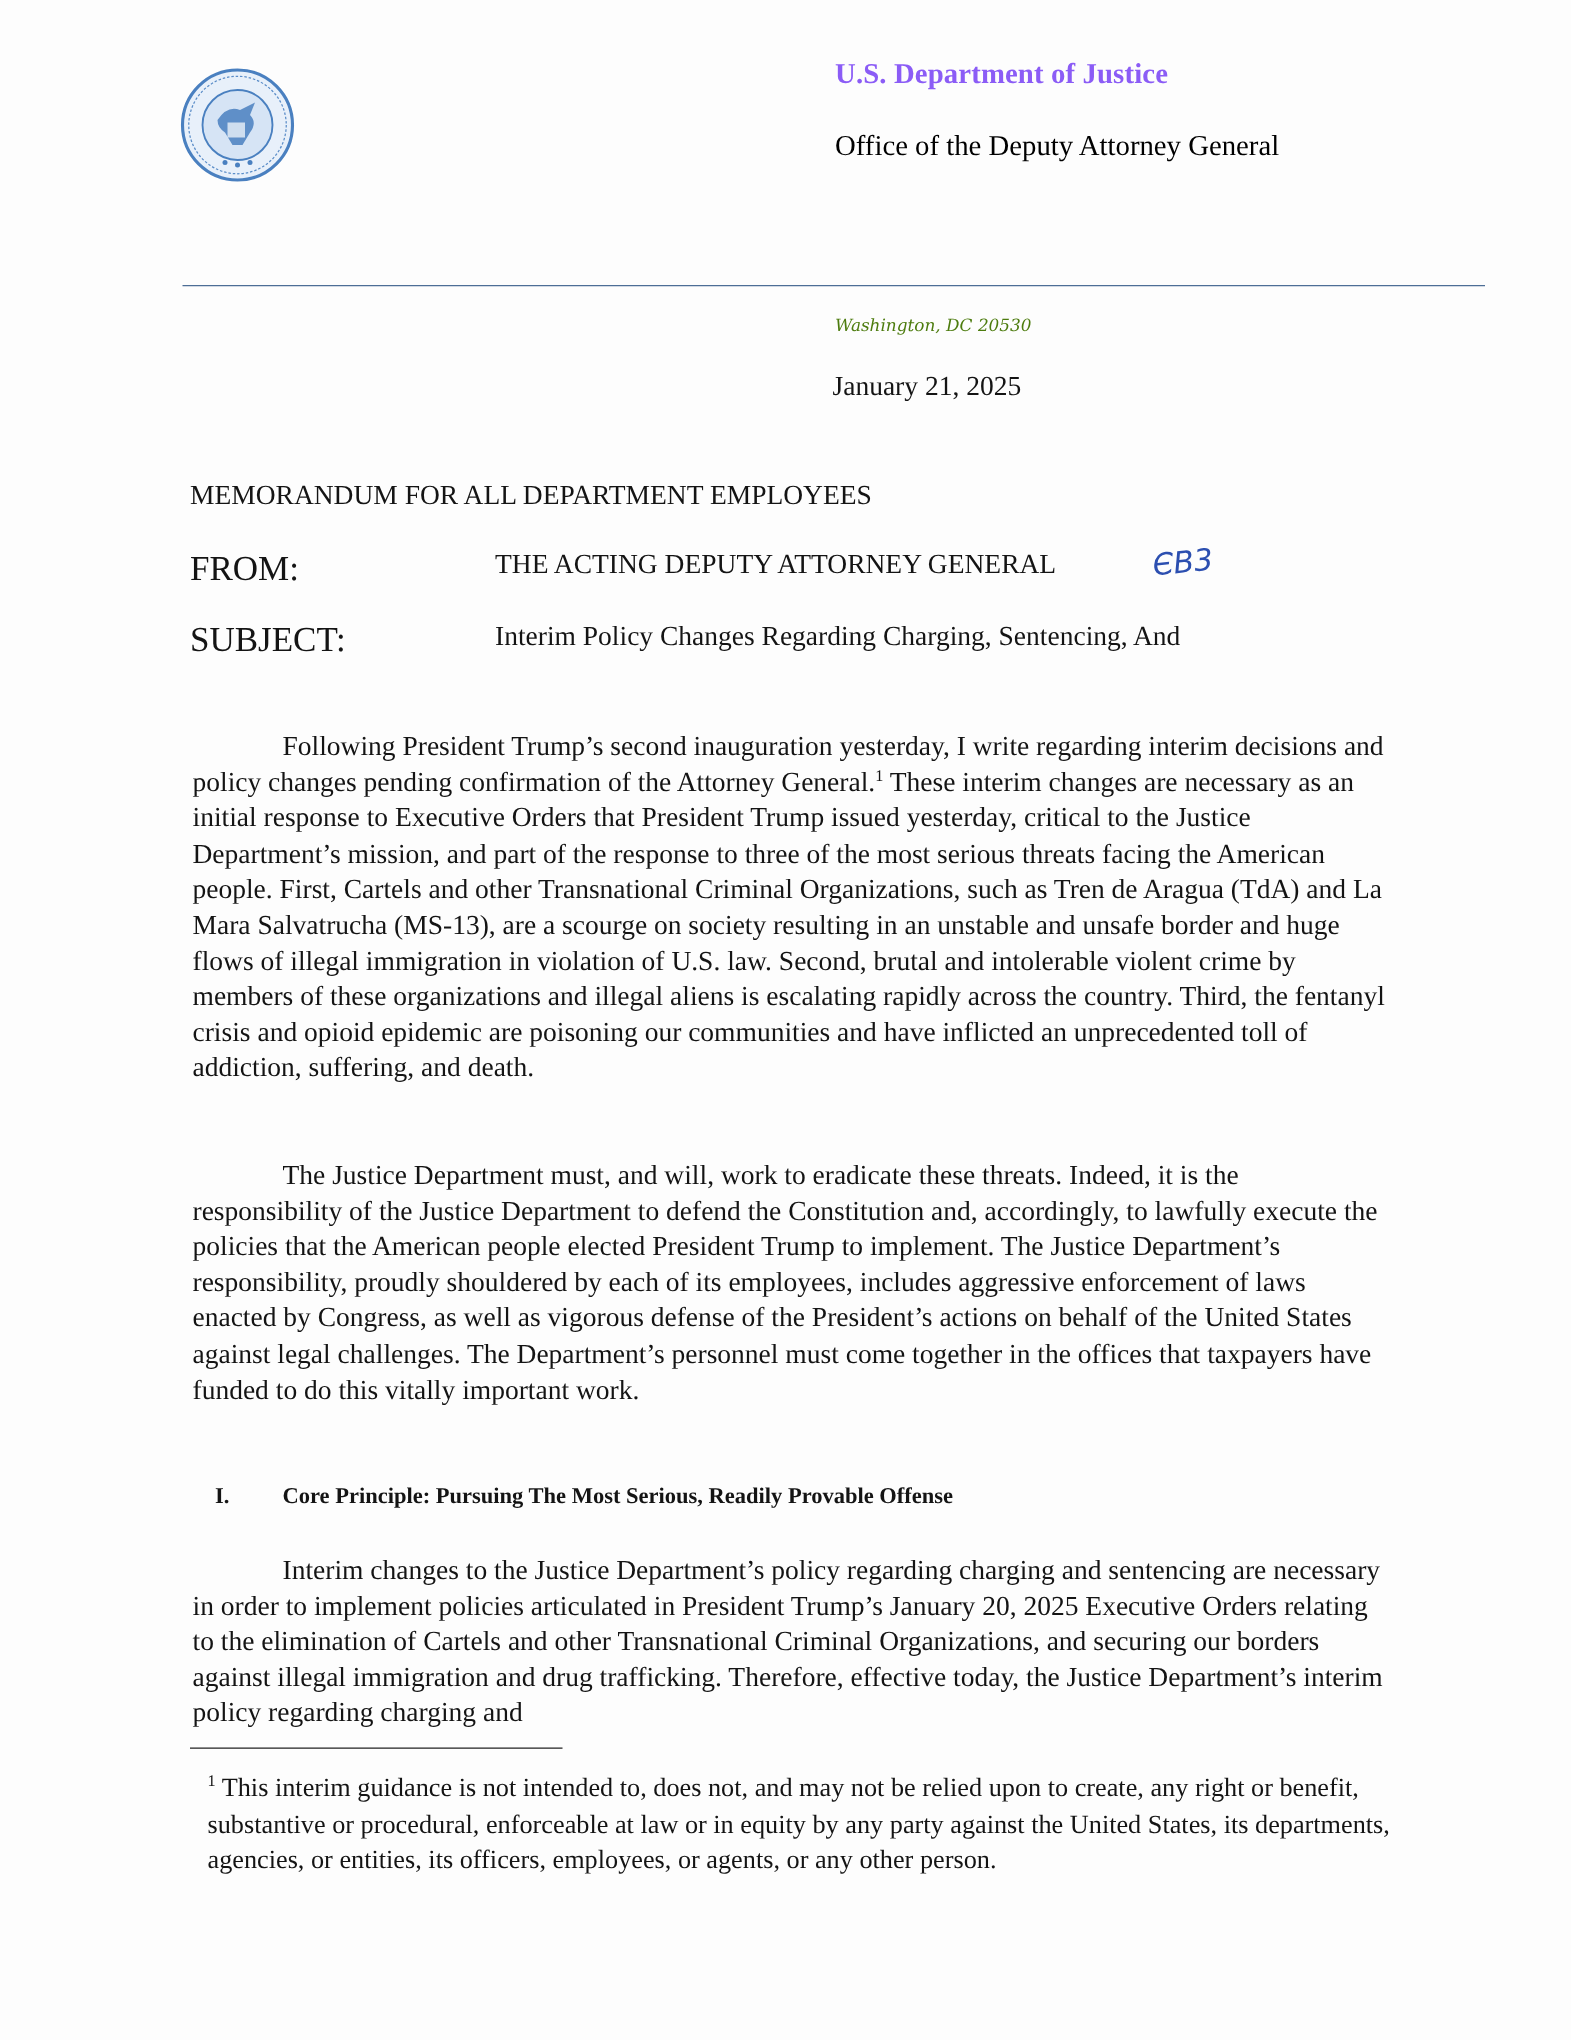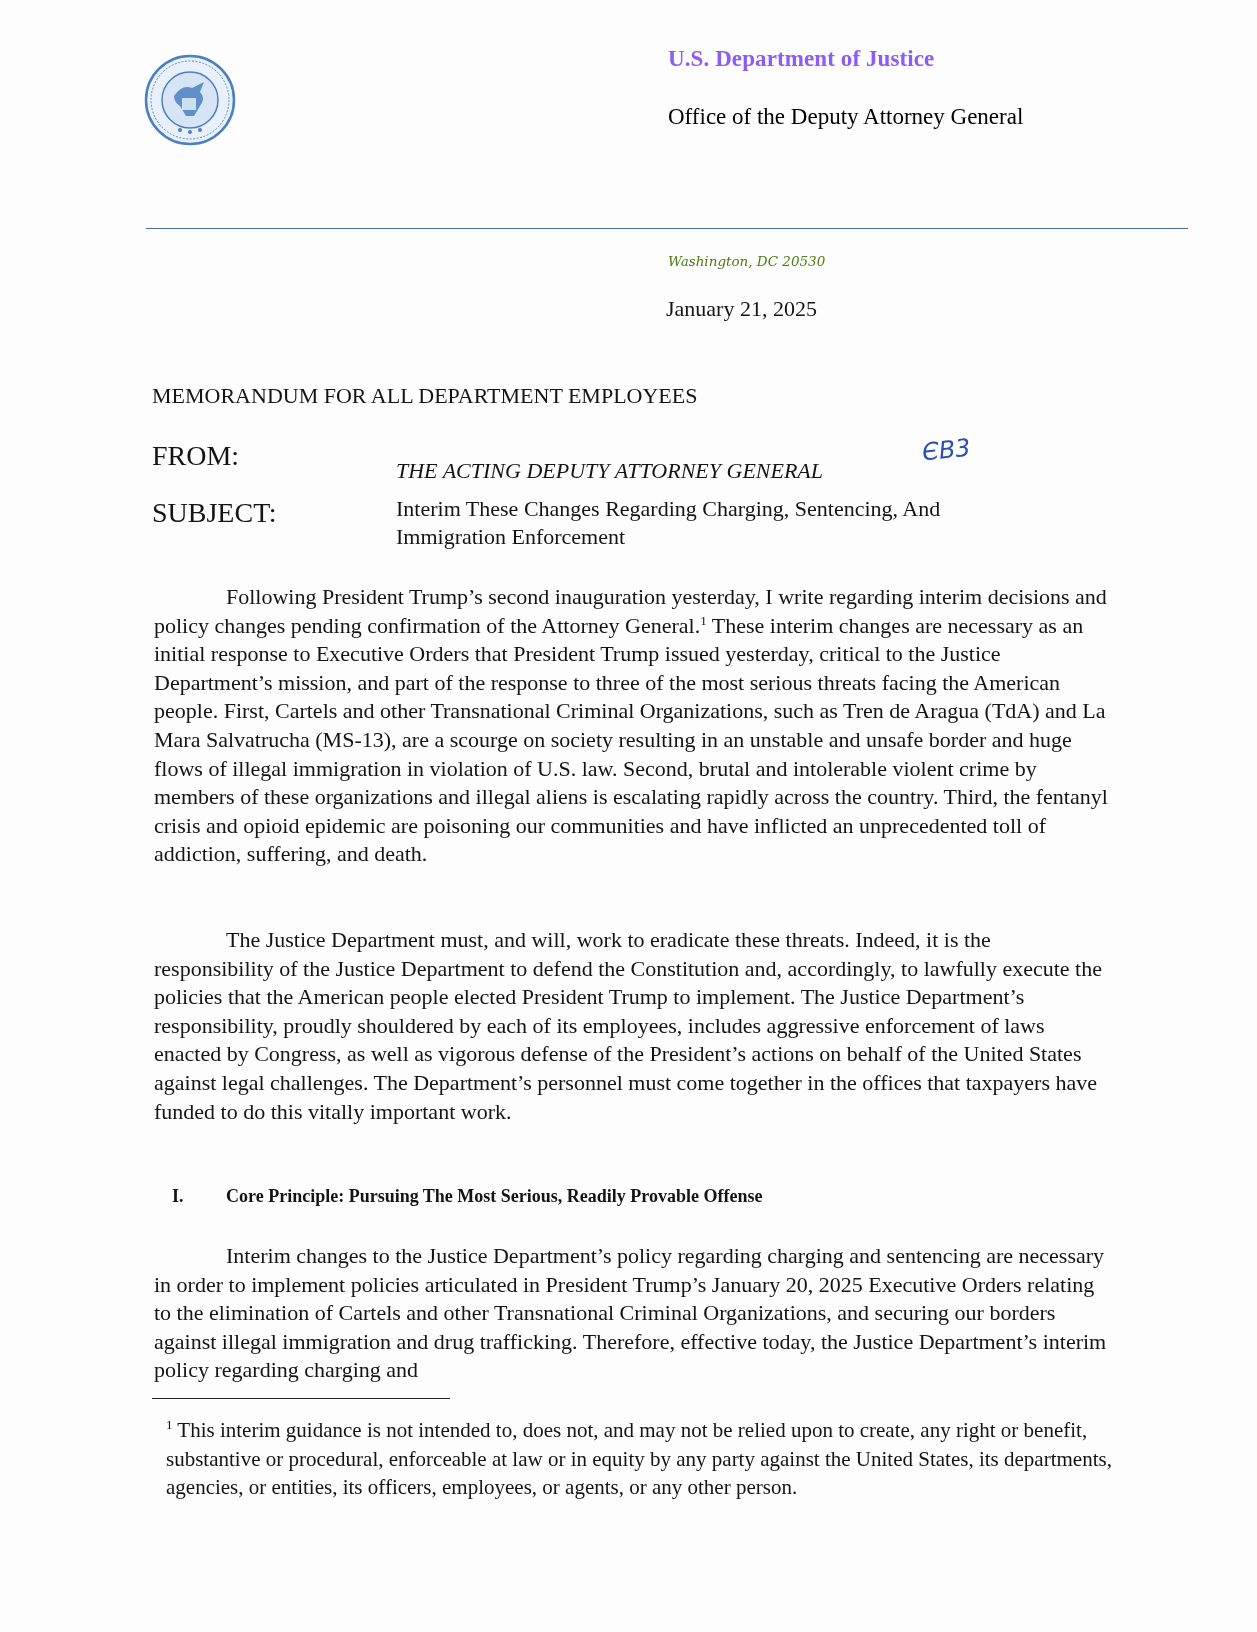--- a/index.html
+++ b/index.html
@@ -111,27 +111,26 @@
 <div class="abs agency">U.S. Department of Justice</div>
 <div class="abs office">Office of the Deputy Attorney General</div>
 <div class="abs rule"></div>
 <div class="abs address">Washington, DC  20530</div>
 
 <div class="abs date">January 21, 2025</div>
 
 <div class="abs memo-for">MEMORANDUM FOR ALL DEPARTMENT EMPLOYEES</div>
 
 <div class="abs hdr-label" style="top:440px;">FROM:</div>
-<div class="abs hdr-value" style="top:457px;font-style:italic;">THE ACTING DEPUTY ATTORNEY GENERAL</div>
+<div class="abs hdr-value" style="top:437px;">THE ACTING DEPUTY ATTORNEY GENERAL</div>
 <div class="abs initials">ЄB3</div>
 
 <div class="abs hdr-label" style="top:497px;">SUBJECT:</div>
 <div class="abs hdr-value" style="top:495px;">
-  <div>Interim These Changes Regarding Charging, Sentencing, And</div>
-  <div>Immigration Enforcement</div>
+  <div>Interim Policy Changes Regarding Charging, Sentencing, And</div>
 </div>
 
 <p class="abs para" style="top:581px;"><span>Following President Trump’s second inauguration yesterday, I write regarding interim decisions and policy changes pending confirmation of the Attorney General.</span><sup>1</sup><span>  These interim changes are necessary as an initial response to Executive Orders that President Trump issued yesterday, critical to the Justice Department’s mission, and part of the response to three of the most serious threats facing the American people.  First, Cartels and other Transnational Criminal Organizations, such as Tren de Aragua (TdA) and La Mara Salvatrucha (MS-13), are a scourge on society resulting in an unstable and unsafe border and huge flows of illegal immigration in violation of U.S. law.  Second, brutal and intolerable violent crime by members of these organizations and illegal aliens is escalating rapidly across the country.  Third, the fentanyl crisis and opioid epidemic are poisoning our communities and have inflicted an unprecedented toll of addiction, suffering, and death.</span></p>
 
 <p class="abs para" style="top:924px;">The Justice Department must, and will, work to eradicate these threats.  Indeed, it is the responsibility of the Justice Department to defend the Constitution and, accordingly, to lawfully execute the policies that the American people elected President Trump to implement.  The Justice Department’s responsibility, proudly shouldered by each of its employees, includes aggressive enforcement of laws enacted by Congress, as well as vigorous defense of the President’s actions on behalf of the United States against legal challenges.  The Department’s personnel must come together in the offices that taxpayers have funded to do this vitally important work.</p>
 
 <div class="abs heading">
   <span class="num">I.</span><span>Core Principle: Pursuing The Most Serious, Readily Provable Offense</span>
 </div>
 

